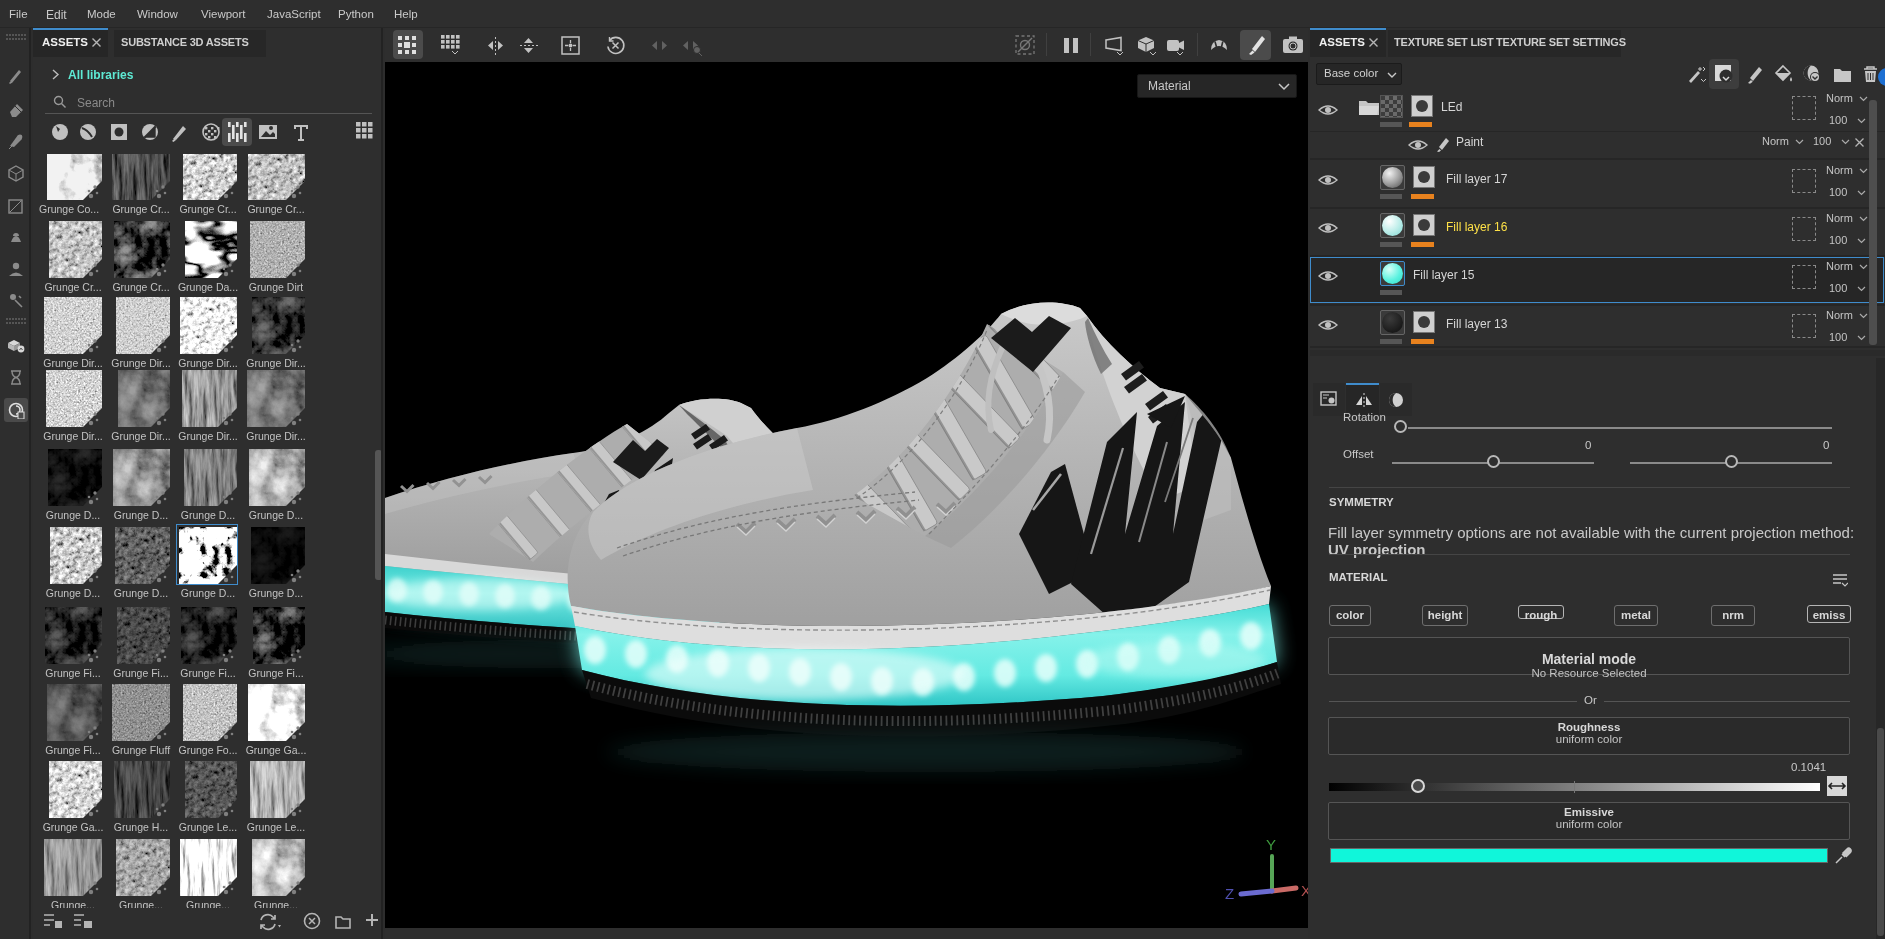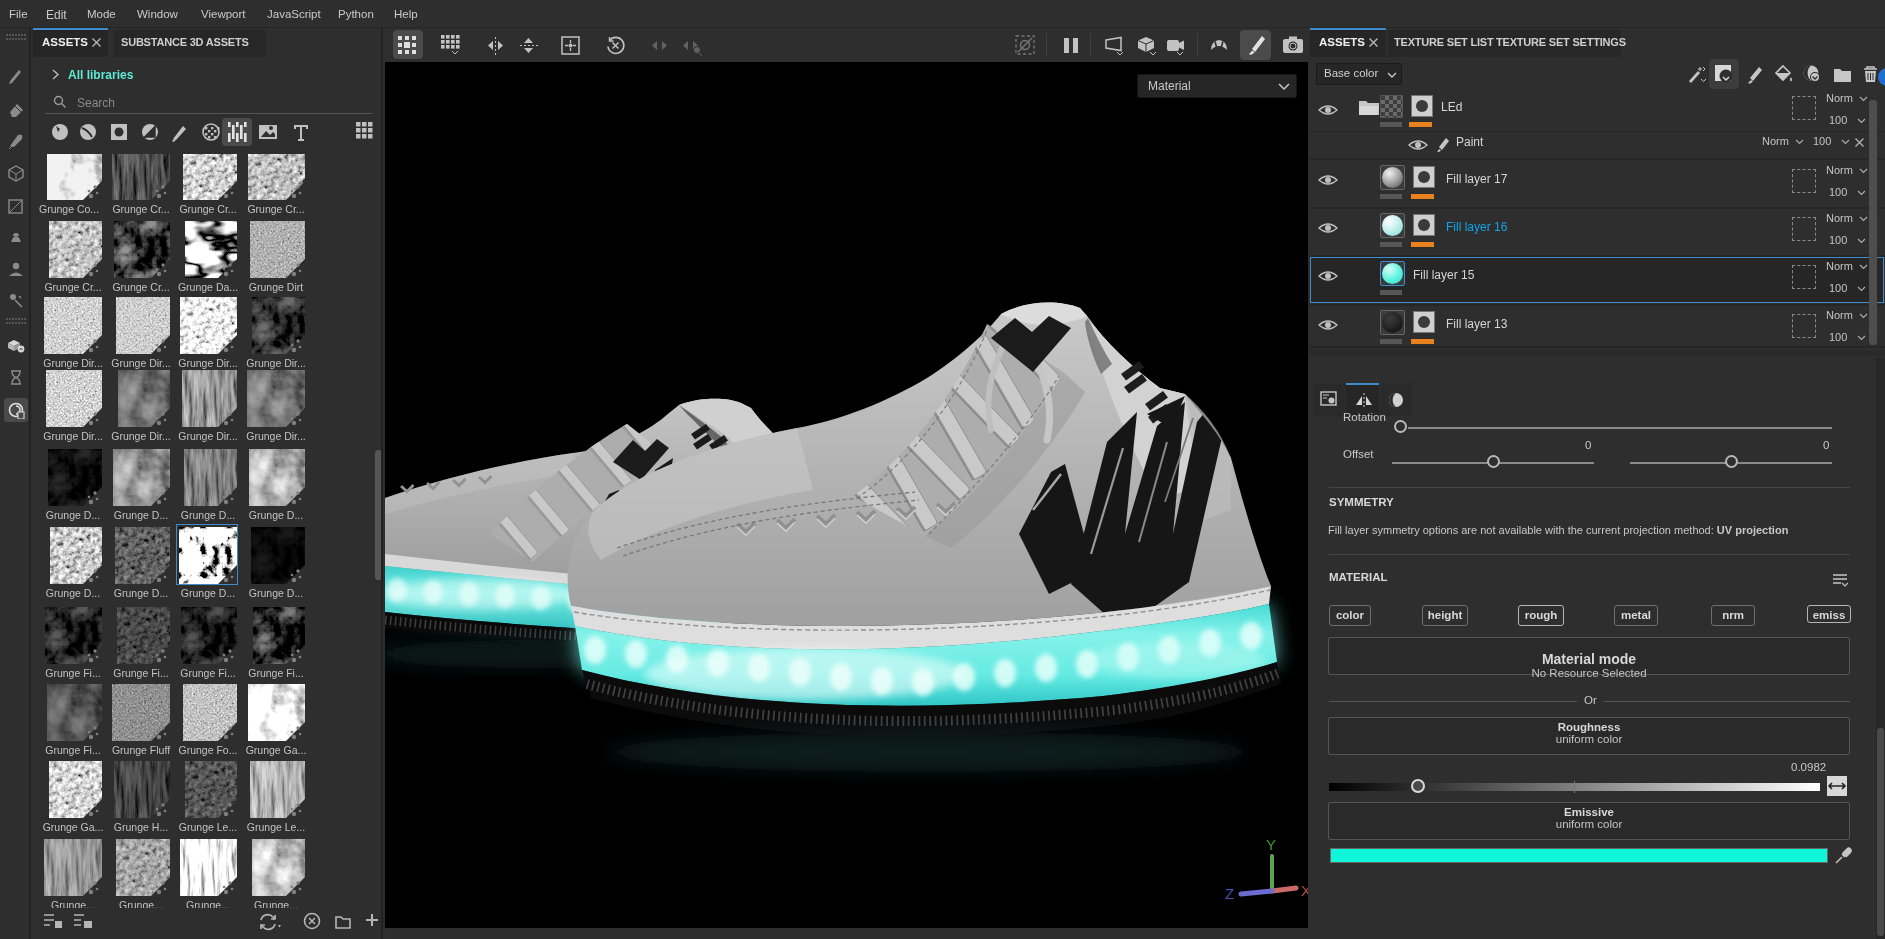--- a/index.html
+++ b/index.html
@@ -1242,21 +1242,21 @@
 <svg class="abs" style="left:8px;top:193px" width="20" height="14">
         <path d="M1 7 Q10 -1 19 7 Q10 15 1 7 Z" fill="none" stroke="#c0c0c0" stroke-width="1.4"></path>
         <circle cx="10" cy="7" r="3" fill="#c0c0c0"></circle>
       </svg>
 <div class="abs" style="left:70px;top:185px;width:25px;height:25px;background:#3a3a3a;border:1px solid #666;border-radius:2px">
         <div style="position:absolute;left:1px;top:1px;width:21px;height:21px;border-radius:50%;background:radial-gradient(circle at 35% 30%,#ffffff,#bfeeea 50%,#7fd8d2)"></div>
       </div>
 <div class="abs" style="left:103px;top:186px;width:22px;height:22px;background:#cfcfcf;border:1px solid #777">
         <div class="abs" style="left:4px;top:4px;width:12px;height:12px;background:#3a3a3a;border-radius:50%"></div>
       </div>
-<div class="abs" style="left:136px;top:192px;font-size:12px;color:#0ea5e9">Fill layer 16</div>
+<div class="abs" style="left:136px;top:192px;font-size:12px;color:#fde047">Fill layer 16</div>
 <div class="abs" style="left:70px;top:214px;width:22px;height:5px;background:#565656"></div>
 <div class="abs" style="left:101px;top:214px;width:23px;height:5px;background:#e8821e"></div>
 <div class="abs" style="left:482px;top:189px;width:24px;height:24px;border:1px dashed #8a8a8a"></div>
 <div class="abs" style="left:516px;top:184px;font-size:11px;color:#c4c4c4">Norm</div>
       <svg class="abs" style="left:549px;top:188px" width="9" height="6">
         <path d="M1 1 L4.5 4.5 L8 1" stroke="#aaa" stroke-width="1.2" fill="none"></path>
       </svg>
 <div class="abs" style="left:519px;top:206px;font-size:11px;color:#c4c4c4">100</div>
       <svg class="abs" style="left:547px;top:210px" width="9" height="6">
         <path d="M1 1 L4.5 4.5 L8 1" stroke="#aaa" stroke-width="1.2" fill="none"></path>
@@ -1333,45 +1333,45 @@
 
 <div class="abs" style="left:33px;top:420px;font-size:11.5px;color:#c8c8c8">Offset</div>
 <div class="abs" style="left:275px;top:411px;font-size:11.5px;color:#c8c8c8">0</div>
 <div class="abs" style="left:513px;top:411px;font-size:11.5px;color:#c8c8c8">0</div>
 <div class="abs" style="left:82px;top:434px;width:202px;height:2px;background:#8a8a8a"></div>
 <div class="abs" style="left:177px;top:427px;width:13px;height:13px;border:2px solid #b8b8b8;border-radius:50%;background:#2e2e2e"></div>
 <div class="abs" style="left:320px;top:434px;width:202px;height:2px;background:#8a8a8a"></div>
 <div class="abs" style="left:415px;top:427px;width:13px;height:13px;border:2px solid #b8b8b8;border-radius:50%;background:#2e2e2e"></div>
 <div class="abs" style="left:19px;top:459px;width:521px;height:1px;background:#454545"></div>
 <div class="abs" style="left:19px;top:468px;font-size:11.5px;font-weight:bold;color:#d8d8d8">SYMMETRY</div>
-<div class="abs" style="left:18px;top:496px;width:540px;font-size:11px;color:#c8c8c8">Fill layer symmetry options are not available with the current projection method: <b>UV projection</b></div>
+<div class="abs" style="left:18px;top:496px;width:540px;font-size:15px;color:#c8c8c8">Fill layer symmetry options are not available with the current projection method: <b>UV projection</b></div>
 <div class="abs" style="left:19px;top:526px;width:521px;height:1px;background:#454545"></div>
 <div class="abs" style="left:19px;top:543px;font-size:11.5px;font-weight:bold;color:#d8d8d8">MATERIAL</div>
 <svg class="abs" style="left:522px;top:545px" width="16" height="14">
         <path d="M1 2 h14 M1 6 h14 M1 10 h8" stroke="#c6c6c6" stroke-width="1.6"></path>
         <path d="M10 10 l3 3 3-3" stroke="#c6c6c6" fill="none" stroke-width="1.2"></path>
       </svg>
 <div class="abs" style="left:19px;top:577px;width:42px;height:21px;border:1px solid #6e6e6e;border-radius:3px;text-align:center;font-size:11.5px;font-weight:bold;color:#d8d8d8;line-height:19px">color</div>
 <div class="abs" style="left:112px;top:577px;width:46px;height:21px;border:1px solid #6e6e6e;border-radius:3px;text-align:center;font-size:11.5px;font-weight:bold;color:#d8d8d8;line-height:19px">height</div>
-<div class="abs" style="left:208px;top:577px;width:46px;height:21px;border:1px solid #b5b5b5;border-radius:3px;text-align:center;font-size:11.5px;font-weight:bold;color:#d8d8d8;line-height:19px">rough</div>
+<div class="abs" style="left:208px;top:577px;width:46px;height:14px;border:1px solid #b5b5b5;border-radius:3px;text-align:center;font-size:11.5px;font-weight:bold;color:#d8d8d8;line-height:19px">rough</div>
 <div class="abs" style="left:304px;top:577px;width:44px;height:21px;border:1px solid #6e6e6e;border-radius:3px;text-align:center;font-size:11.5px;font-weight:bold;color:#d8d8d8;line-height:19px">metal</div>
 <div class="abs" style="left:401px;top:577px;width:44px;height:21px;border:1px solid #6e6e6e;border-radius:3px;text-align:center;font-size:11.5px;font-weight:bold;color:#d8d8d8;line-height:19px">nrm</div>
 <div class="abs" style="left:497px;top:577px;width:44px;height:18px;border:1px solid #b5b5b5;border-radius:3px;text-align:center;font-size:11.5px;font-weight:bold;color:#d8d8d8;line-height:19px">emiss</div>
 <div class="abs" style="left:18px;top:609px;width:522px;height:38px;background:#2a2a2a;border:1px solid #555;border-radius:2px;text-align:center">
  <div style="margin-top:13px;font-size:14px;font-weight:bold;color:#d8d8d8">Material mode</div>
  <div style="font-size:11.5px;color:#c4c4c4">No Resource Selected</div>
 </div>
 <div class="abs" style="left:19px;top:673px;width:248px;height:1px;background:#555"></div>
 <div class="abs" style="left:294px;top:673px;width:246px;height:1px;background:#555"></div>
 <div class="abs" style="left:274px;top:666px;font-size:11.5px;color:#c8c8c8">Or</div>
 <div class="abs" style="left:18px;top:689px;width:522px;height:38px;background:#2a2a2a;border:1px solid #555;border-radius:2px;text-align:center">
  <div style="margin-top:3px;font-size:11.5px;font-weight:bold;color:#d8d8d8">Roughness</div>
  <div style="font-size:11.5px;color:#c4c4c4">uniform color</div>
 </div>
-<div class="abs" style="left:481px;top:733px;font-size:11.5px;color:#c8c8c8">0.0982</div>
+<div class="abs" style="left:481px;top:733px;font-size:11.5px;color:#c8c8c8">0.1041</div>
 <div class="abs" style="left:19px;top:755px;width:491px;height:8px;background:linear-gradient(90deg,#000,#fff)"></div>
 <div class="abs" style="left:264px;top:753px;width:1px;height:12px;background:#777"></div>
 <div class="abs" style="left:101px;top:751px;width:14px;height:14px;border:2px solid #d8d8d8;border-radius:50%;background:#4a4a4a"></div>
 <svg class="abs" style="left:516px;top:747px" width="22" height="22">
         <rect x="1" y="1" width="20" height="20" fill="#d8d8d8"></rect>
         <path d="M6 8 l-3 3 3 3 M16 8 l3 3 -3 3 M3 11 h16" stroke="#222" stroke-width="1.6" fill="none"></path>
       </svg>
 <div class="abs" style="left:18px;top:774px;width:522px;height:38px;background:#2a2a2a;border:1px solid #555;border-radius:2px;text-align:center">
  <div style="margin-top:3px;font-size:11.5px;font-weight:bold;color:#d8d8d8">Emissive</div>
  <div style="font-size:11.5px;color:#c4c4c4">uniform color</div>

